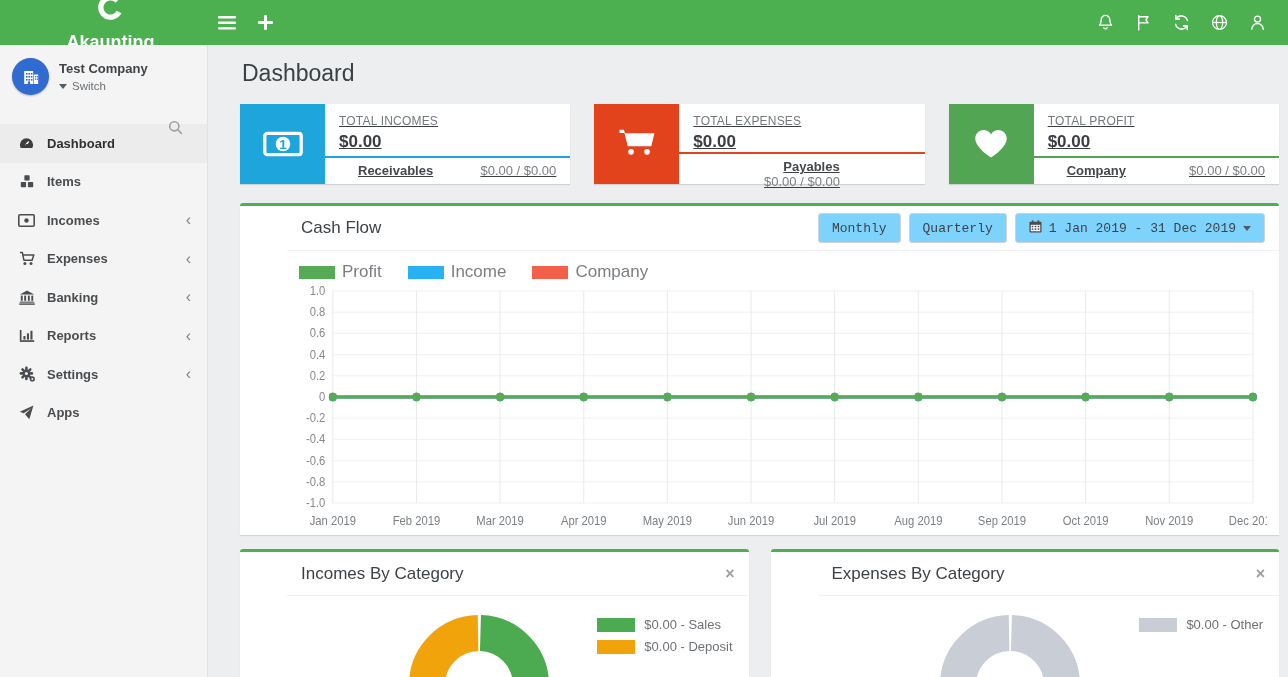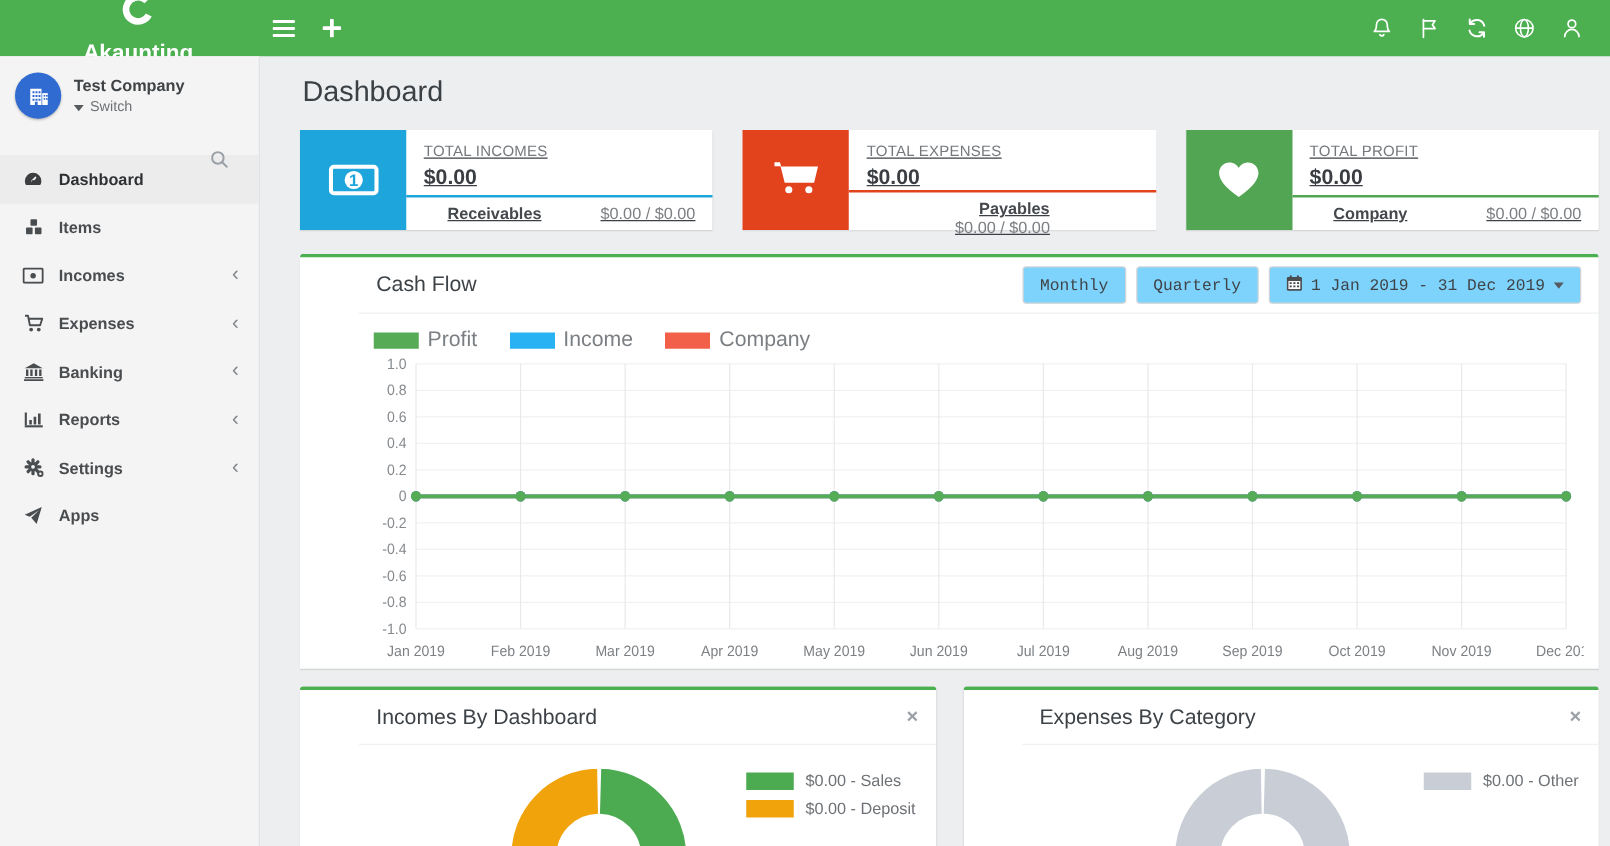--- a/index.html
+++ b/index.html
@@ -474,21 +474,21 @@
               <circle cx="837.8181818181819" cy="114" r="4.2" fill="#56ab56"></circle>
               <circle cx="926.9090909090909" cy="114" r="4.2" fill="#56ab56"></circle>
               <circle cx="1016" cy="114" r="4.2" fill="#56ab56"></circle>
             </svg>
         </div>
       </section>
 
       <div class="bottom">
         <section class="panel cat-card">
           <div class="panel-head">
-            <span class="panel-title">Incomes By Dashboard</span>
+            <span class="panel-title">Incomes By Category</span>
             <span class="close-x">×</span>
           </div>
           <div class="cat-body">
             <div class="donut-wrap">
               <svg id="income-donut" width="140" height="140" viewBox="0 0 140 140">
                   <circle cx="70" cy="70" r="52" fill="none" stroke="#4cab50" stroke-width="36" stroke-dasharray="160.36281798666926 166.36281798666926" stroke-dashoffset="-1.5" transform="rotate(-90 70 70)"></circle>
                   <circle cx="70" cy="70" r="52" fill="none" stroke="#f0a30a" stroke-width="36" stroke-dasharray="160.36281798666926 166.36281798666926" stroke-dashoffset="-164.86281798666926" transform="rotate(-90 70 70)"></circle>
                 </svg>
             </div>
             <div class="cat-legend">

